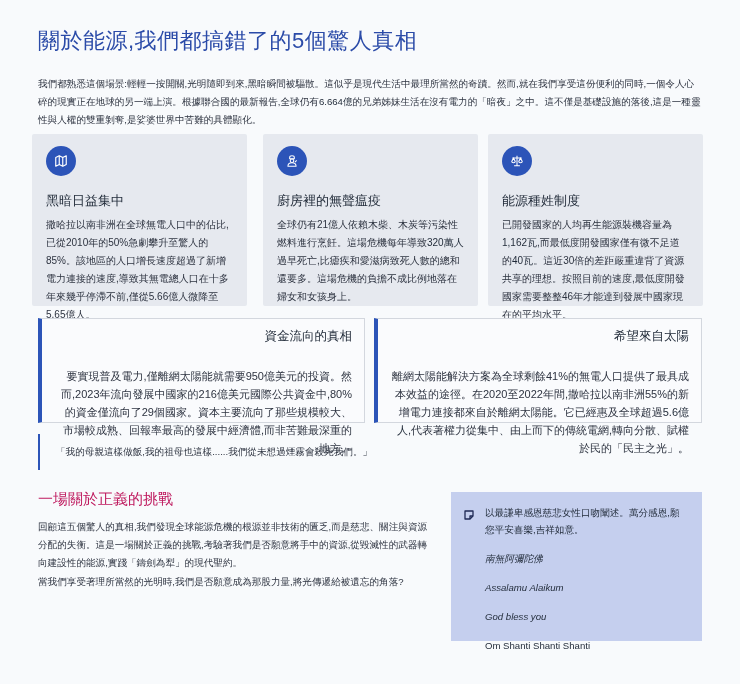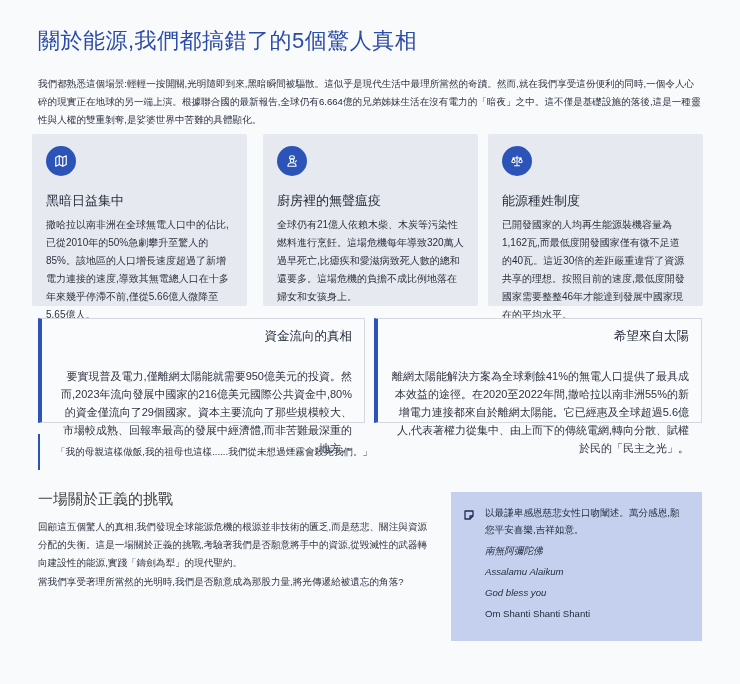--- a/index.html
+++ b/index.html
@@ -44,36 +44,36 @@
   .card2 p { font-size: 11px; line-height: 18px; color: #2d3340; margin-top: 22px; }
 
   .quote {
     position: absolute; left: 38px; top: 434px; height: 36px; width: 400px;
     border-left: 2px solid #2c54b8; padding-left: 16px;
     font-size: 9.6px; line-height: 36px; color: #2d3340;
   }
 
   .sec-title {
     position: absolute; left: 38px; top: 490px;
-    font-size: 15px; color: #404040; font-weight: 400; font-family: Liberation Serif, serif;
+    font-size: 15px; color: #be185d; font-weight: 400; font-family: Liberation Serif, serif;
   }
   .conclusion {
     position: absolute; left: 38px; top: 518px; width: 390px;
     font-size: 9.6px; line-height: 18px; color: #2d3340;
   }
   .conclusion p + p { margin-top: 1px; }
 
   .blessing {
     position: absolute; left: 451px; top: 492px; width: 251px; height: 149px;
     background: #c5cfee; padding: 12px 14px 10px 12px;
   }
   .blessing .row { display: flex; align-items: flex-start; }
   .blessing .note-icon { width: 12px; height: 12px; margin-top: 3px; margin-right: 10px; flex-shrink: 0; }
   .blessing .main { font-size: 9.6px; line-height: 17px; color: #1f2937; }
-  .blessing .line { margin-left: 22px; font-size: 9.6px; color: #1f2937; margin-top: 4px; line-height: 17px; }
+  .blessing .line { margin-left: 22px; font-size: 9.6px; color: #1f2937; margin-top: 12px; line-height: 17px; }
   .blessing .italic { font-style: italic; }
 </style>
 </head>
 <body>
 
 <h1 class="title">關於能源,我們都搞錯了的5個驚人真相</h1>
 
 <p class="intro"><span>我們都熟悉這個場景:輕輕一按開關,光明隨即到來,黑暗瞬間被驅散。這似乎是現代生活中最理所當然的奇蹟。然而,就在我們享受這份便利的同時,一個令人心碎的現實正在地球的另一端上演。根據聯合國的最新報告,全球仍有</span><b>6.664億</b><span>的兄弟姊妹生活在沒有電力的「暗夜」之中。這不僅是基礎設施的落後,這是一種靈性與人權的雙重剝奪,是娑婆世界中苦難的具體顯化。</span></p>
 
 <div class="card3" style="left:32px;">

